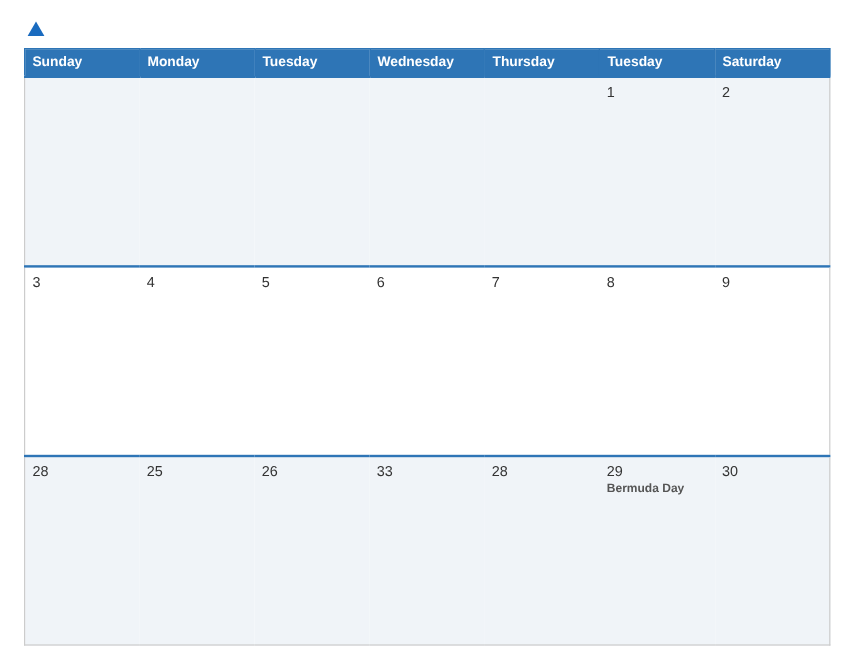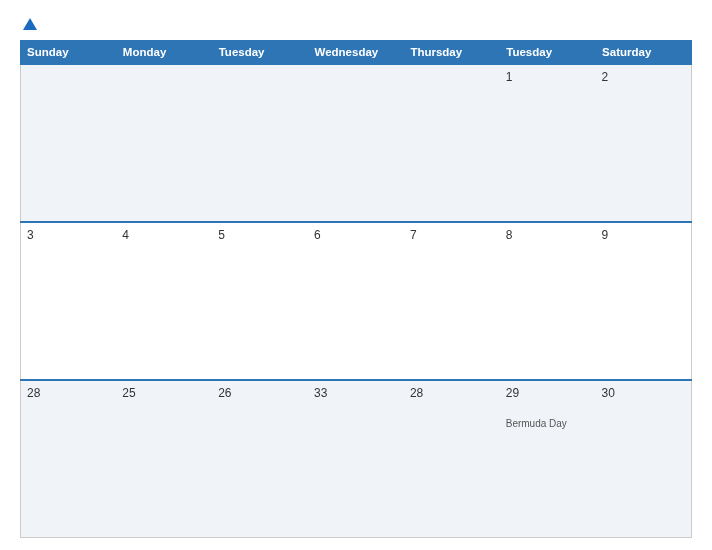--- a/index.html
+++ b/index.html
@@ -104,21 +104,22 @@
     }
     .day-number {
       font-size: 12px;
       color: #333;
       display: block;
     }
     .event-label {
       font-size: 10px;
       color: #555;
       display: block;
-      margin-top: 18px;
+      margin-top: 2px;
+      font-weight: bold;
     }
   </style>
 </head>
 <body>
 
 <div class="page">
 
   <div class="header">
     <div class="logo">
       <span class="logo-general"></span>

